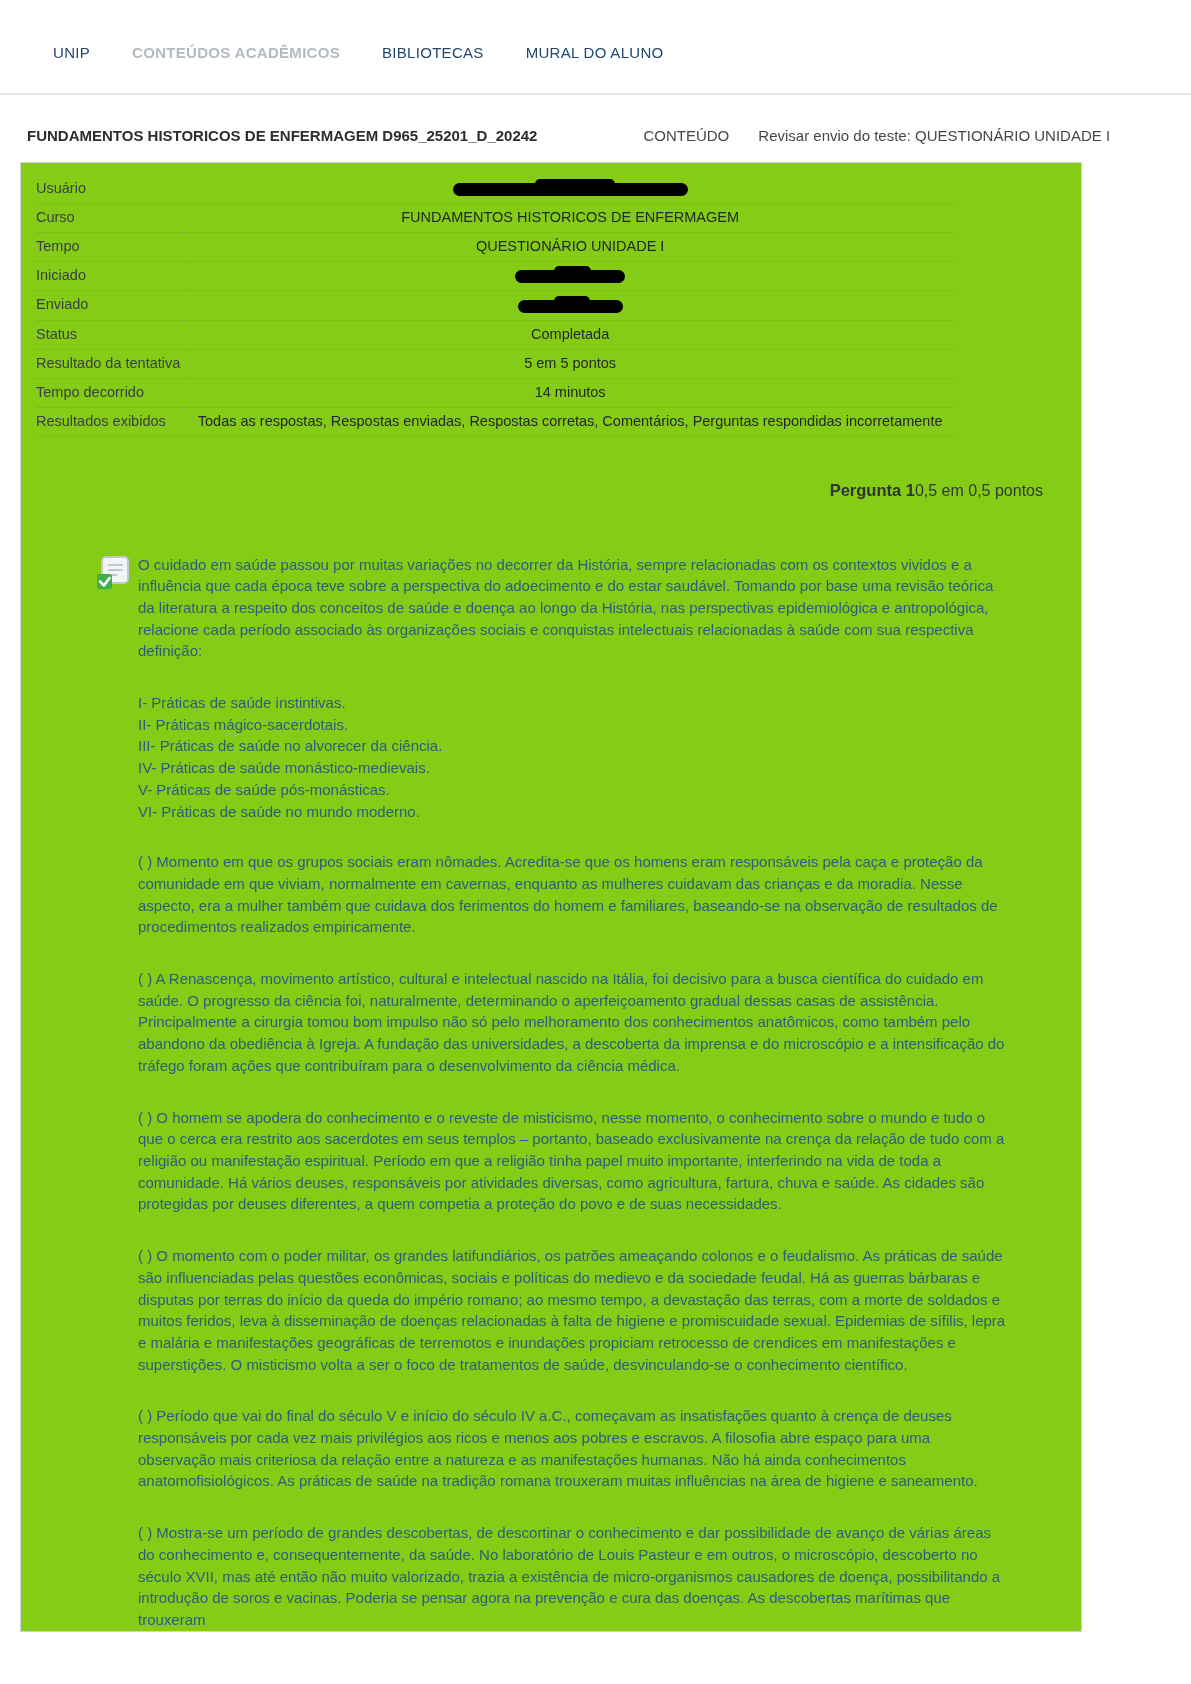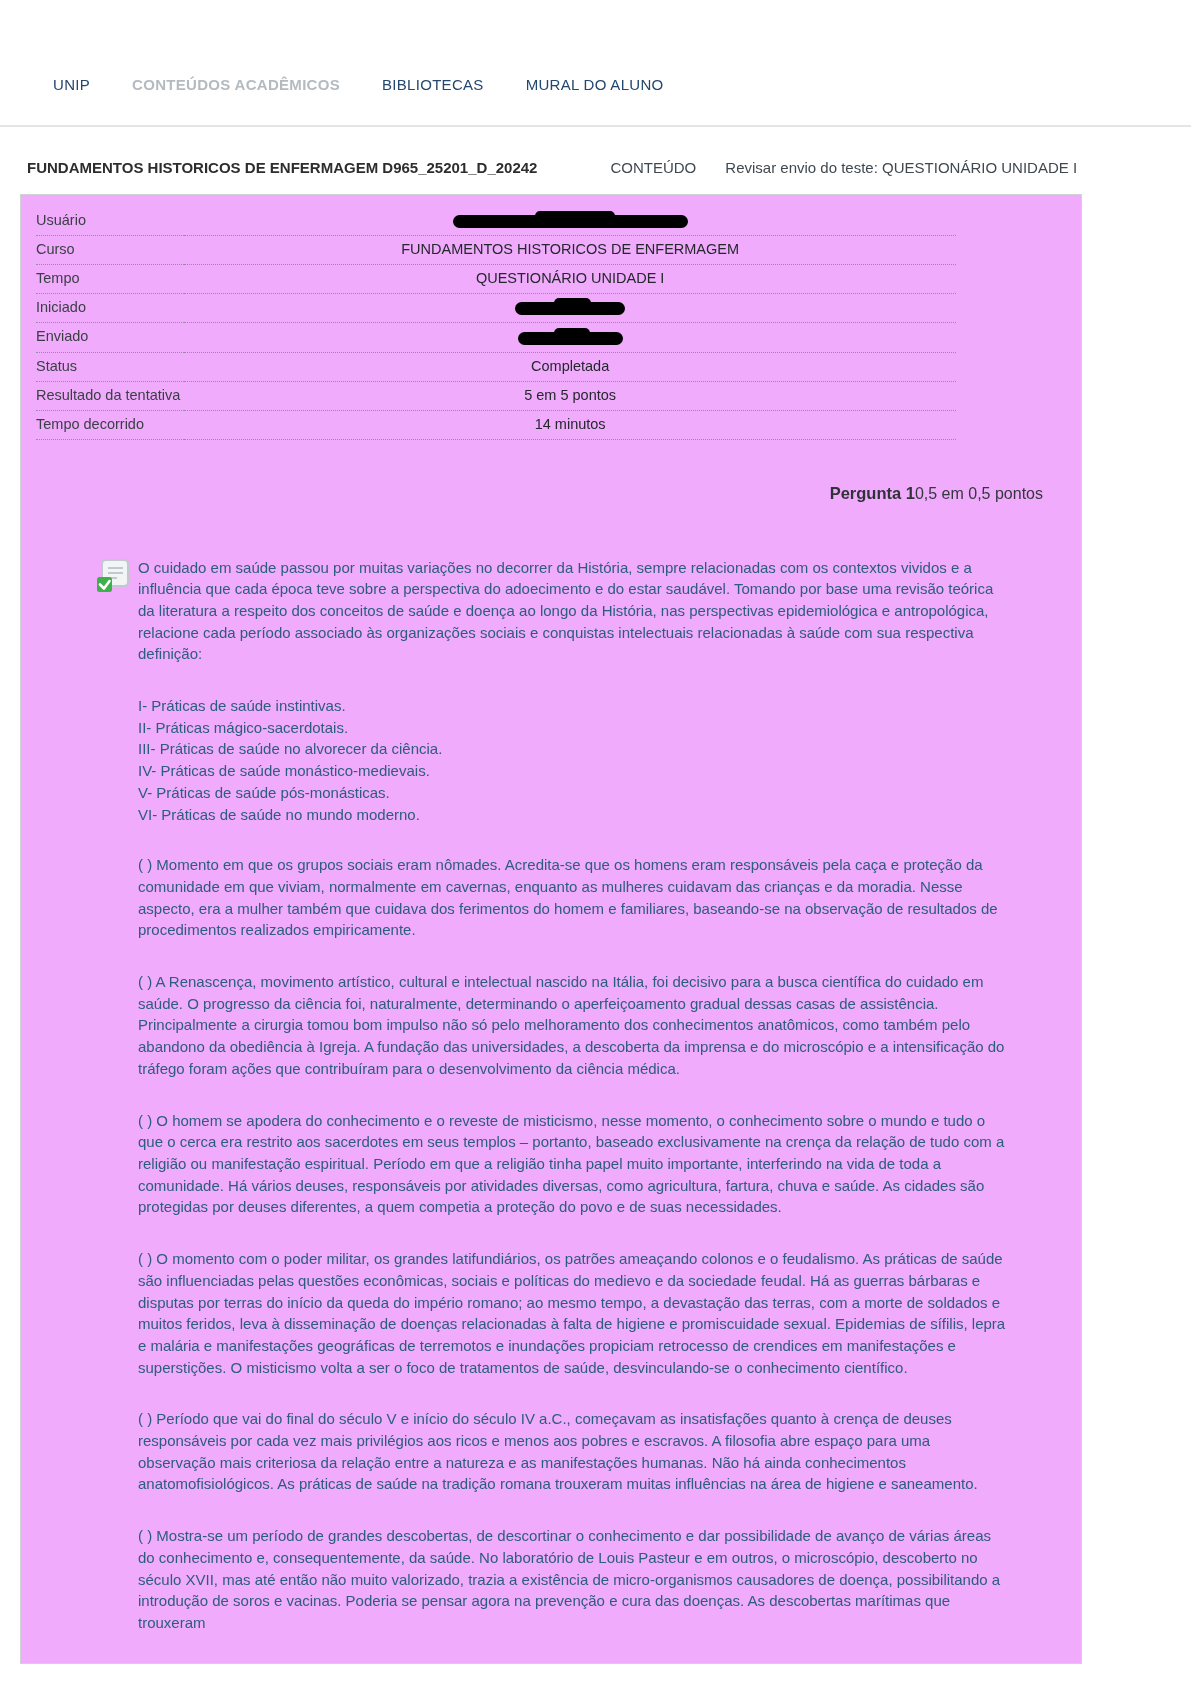--- a/index.html
+++ b/index.html
@@ -4,47 +4,47 @@
 <style>
   * { margin:0; padding:0; box-sizing:border-box; }
   html,body { background:#ffffff; }
   body {
     width:1191px; height:1684px; overflow:hidden;
     font-family:"Liberation Sans", sans-serif;
     color:#24282c;
   }
 
   
-  .topnav { padding:76px 0 0 53px; }
+  .topnav { padding:44px 0 0 53px; }
   .topnav-inner { display:flex; align-items:baseline; gap:42px; }
   .nav-link {
     font-size:15px; letter-spacing:.3px; color:#24476f;
     text-decoration:none; cursor:pointer; white-space:nowrap;
   }
   .nav-link.muted { color:#b3bac0; font-weight:700; cursor:default; }
   .nav-divider {
     margin-top:32px; border-bottom:2px solid #e3e6e8;
   }
 
   
   .page-header {
     display:flex; align-items:baseline;
     padding:32px 0 0 27px;
     font-size:15px;
   }
   .course-title { font-weight:700; color:#2d2d2d; }
-  .crumb-content { margin-left:73px; color:#40484f; cursor:pointer; }
+  .crumb-content { margin-left:106px; color:#40484f; cursor:pointer; }
   .crumb-page   { margin-left:29px; color:#40484f; }
 
   
   .content-box {
     margin:18px 109px 4px 20px;
     width:1062px; height:1470px;
     border:1px solid #cfd3d6;
-    background:#f0abfc;
+    background:#84cc16;
   }
 
   
   .info-table {
     margin:12px 0 0 15px;
     width:920px;
     border-collapse:collapse;
     font-size:14.5px;
   }
   .info-table th, .info-table td {
@@ -137,20 +137,24 @@
       <td>Completada</td>
     </tr>
     <tr>
       <th>Resultado da tentativa</th>
       <td>5 em 5 pontos</td>
     </tr>
     <tr>
       <th>Tempo decorrido</th>
       <td>14 minutos</td>
     </tr>
+    <tr>
+      <th>Resultados exibidos</th>
+      <td>Todas as respostas, Respostas enviadas, Respostas corretas, Comentários, Perguntas respondidas incorretamente</td>
+    </tr>
   </tbody>
     </table>
 
   <section>
     <div class="question-header">
       <span class="question-title">Pergunta 1</span>
       <span class="question-points">0,5 em 0,5 pontos</span>
     </div>
 
     <div class="question-body">

